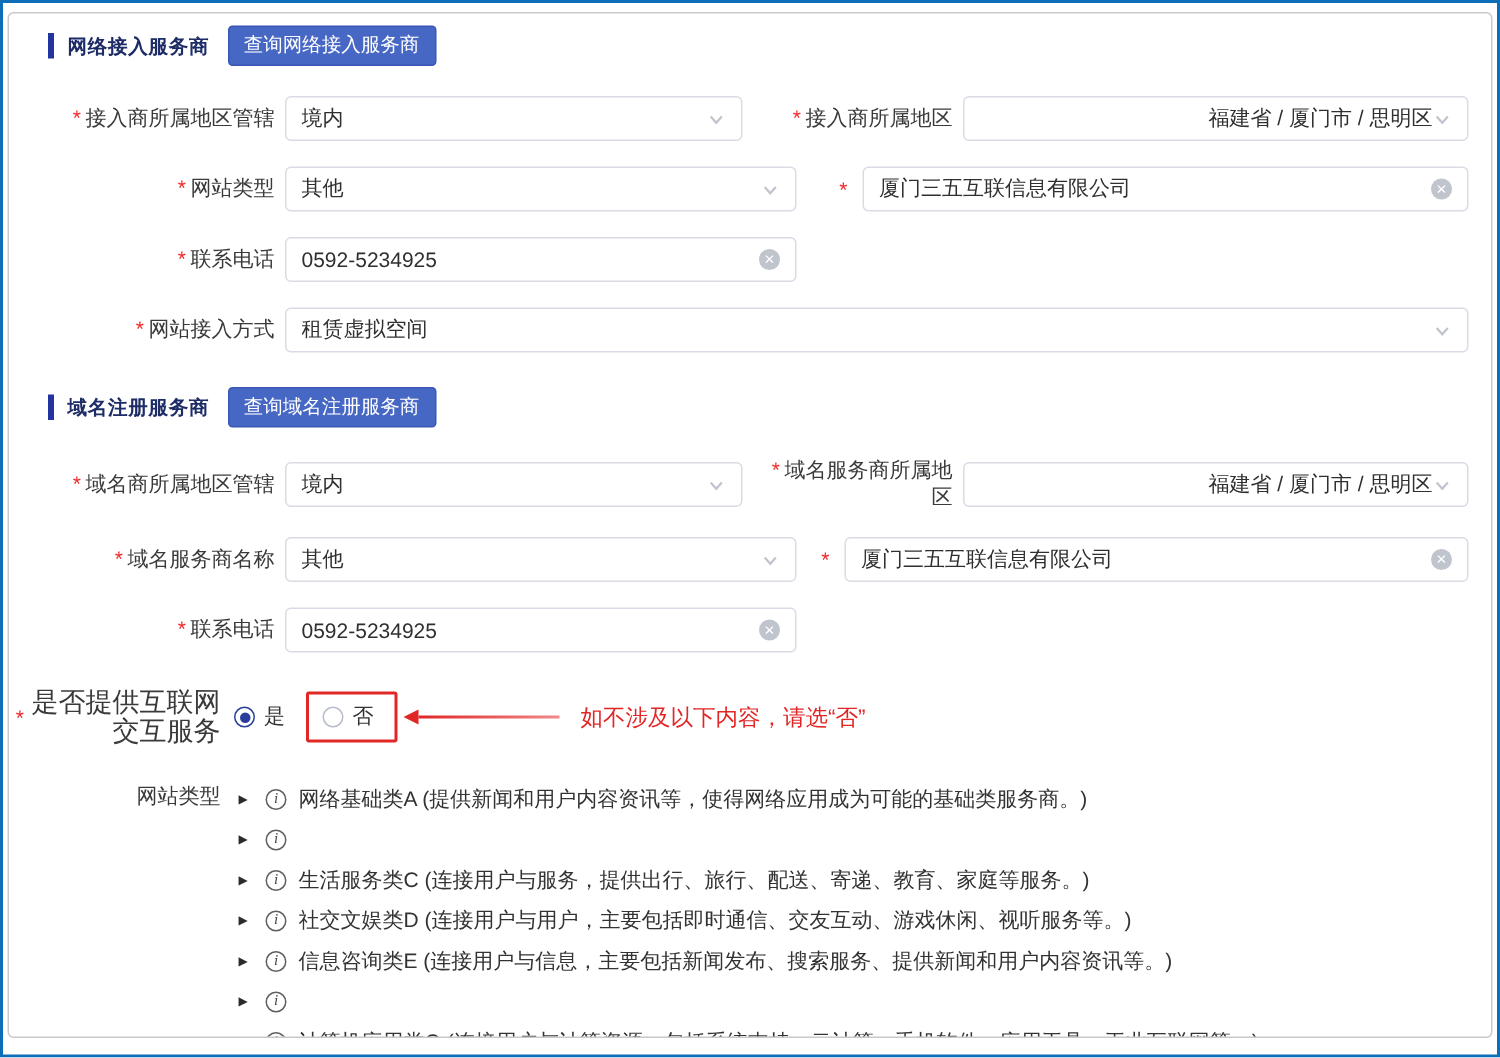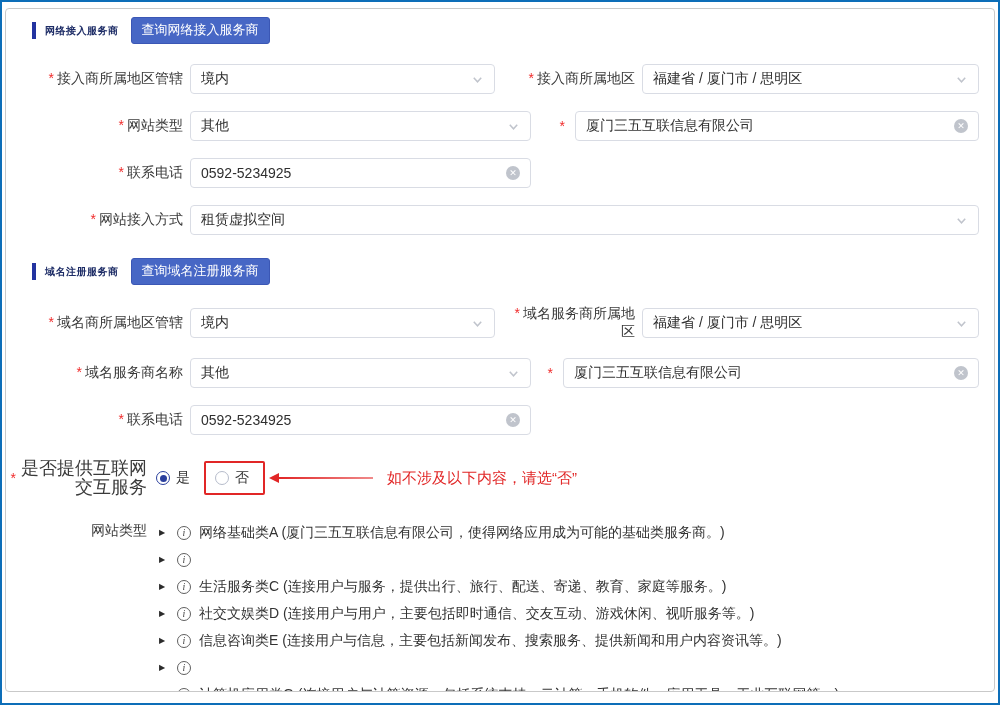--- a/index.html
+++ b/index.html
@@ -6,36 +6,36 @@
   html,body { width:1000px; height:705px; background:#fff;
     font-family:"Liberation Sans","DejaVu Sans",sans-serif; }
   .viewport { position:relative; width:1000px; height:705px;
     border:2px solid #0d6eb8; background:#fff; overflow:hidden; }
   .panel { margin:6px 3px 0 3px; height:684px;
     border:1px solid #c9c9c9; border-radius:4px; background:#fff; overflow:hidden; }
 
   
   .sec-header { display:flex; align-items:center; margin:8px 0 20px 26px; }
   .sec-bar { width:4px; height:17px; background:#2333a0; margin-right:9px; }
-  .sec-title { font-size:10px; font-weight:bold; color:#1d2c66; letter-spacing:.5px; }
+  .sec-title { font-size:13px; font-weight:bold; color:#1d2c66; letter-spacing:.5px; }
   .query-btn { margin-left:12px; background:#4767c5; border:1px solid #3b57b5; color:#fff;
     font-size:13px; padding:3px 10px 4px; border-radius:3px; cursor:pointer;
     font-family:inherit; }
 
   
   .row { display:flex; align-items:center; margin-bottom:17px; padding-right:15px; }
   .lbl { width:141px; flex-shrink:0; text-align:right; font-size:14px; color:#3a3a3a;margin-left:36px; }
   .rlbl { width:133px; flex-shrink:0; text-align:right; font-size:14px; color:#3a3a3a; margin-left:7px; }
   .star { color:#f02b2b; margin-right:3px; font-size:14px; font-style:normal; }
   .ctrl { height:30px; border:1px solid #d9dce4; border-radius:4px; background:#fff;
     display:flex; align-items:center; padding:0 10px; font-size:14px; color:#2f2f2f;
     margin-left:7px; }
   .ctrl-text { flex:1; white-space:nowrap; overflow:hidden; }
   .w-l { width:341px; }
-  .w-r { width:377px; }
+  .w-r { width:377px;text-align:right; }
   .w-full { flex:1;gap:18px; }
   .chev { flex-shrink:0; display:flex; align-items:center; }
   .clear-ic { flex-shrink:0; width:14px; height:14px; border-radius:50%; background:#c0c4cc;
     color:#fff; font-size:9px; line-height:14px; text-align:center; cursor:pointer; }
 
   
   .radio-row { display:flex; align-items:center; margin:24px 0 0 0; }
   .radio-lbl { width:141px; flex-shrink:0; display:flex; align-items:center; justify-content:flex-end; }
   .radio-lbl .txt { width:128px; text-align:right; font-size:18px; color:#3a3a3a; line-height:19px; }
   .radio-opt { display:flex; align-items:center; cursor:pointer; }
@@ -208,21 +208,21 @@
     </span>
     <span class="annot">如不涉及以下内容，请选“否”</span>
   </div>
 
   <div class="types">
     <span class="types-lbl">网站类型</span>
     <div class="type-list">
       <div class="type-item">
         <span class="caret">▶</span>
         <span class="info-ic">i</span>
-        <span class="type-txt">网络基础类A (厦门三五互联信息有限公司，使得网络应用成为可能的基础类服务商。)</span>
+        <span class="type-txt">网络基础类A (提供新闻和用户内容资讯等，使得网络应用成为可能的基础类服务商。)</span>
       </div>
       <div class="type-item">
         <span class="caret">▶</span>
         <span class="info-ic">i</span>
       </div>
       <div class="type-item">
         <span class="caret">▶</span>
         <span class="info-ic">i</span>
         <span class="type-txt">生活服务类C (连接用户与服务，提供出行、旅行、配送、寄递、教育、家庭等服务。)</span>
       </div>

